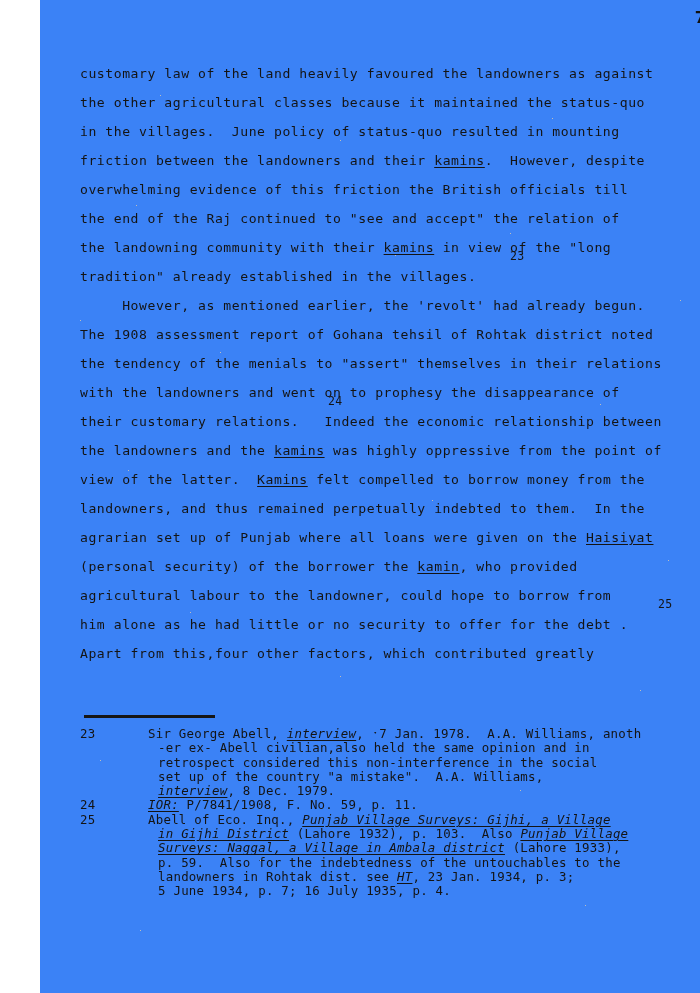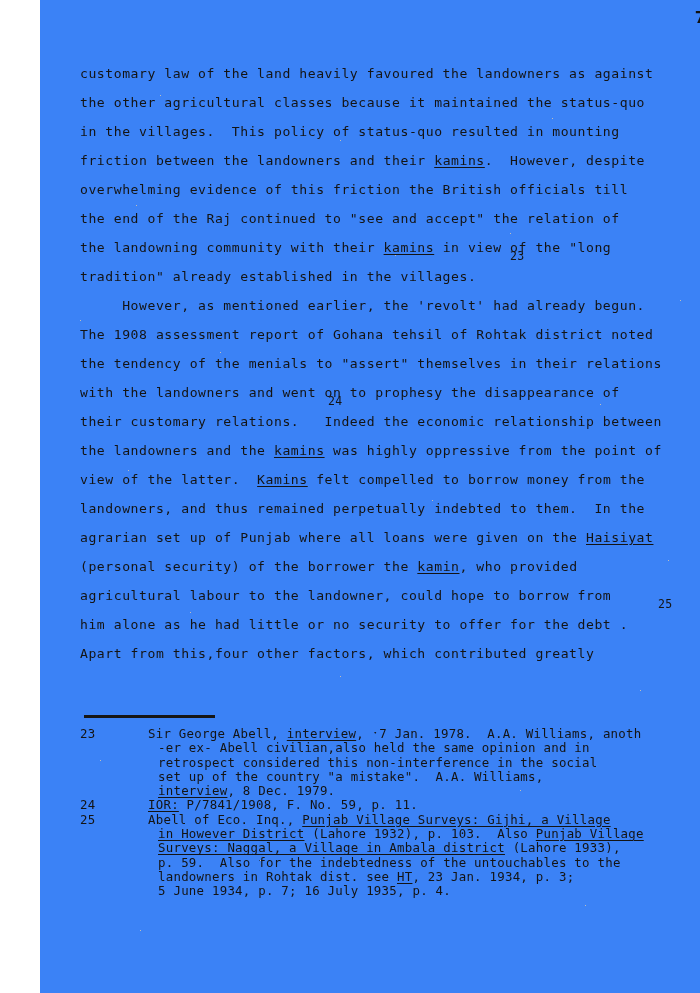--- a/index.html
+++ b/index.html
@@ -103,41 +103,42 @@
     display: block;
     padding-left: 68px;
     white-space: pre;
   }
   .fn-text.cont {
     padding-left: 78px;
   }
   .fn-text .u {
     text-decoration: underline;
     text-underline-offset: 1.5px;
+    font-style: italic;
   }
 
   
   .speck {
     position: absolute;
     width: 1px;
     height: 1px;
     background: #bdbdbd;
   }
 </style>
 </head>
 <body>
 
 <div class="page">
 
   <div class="page-number">78</div>
 
   <div class="body-block" id="body-block">
       <div class="body-line"><span>customary law of the land heavily favoured the landowners as against</span></div>
       <div class="body-line"><span>the other agricultural classes because it maintained the status-quo</span></div>
-      <div class="body-line"><span>in the villages.  This policy of status-quo resulted in mounting</span></div>
+      <div class="body-line"><span>in the villages.  June policy of status-quo resulted in mounting</span></div>
       <div class="body-line"><span>friction between the landowners and their </span><span class="u">kamins</span><span>.  However, despite</span></div>
       <div class="body-line"><span>overwhelming evidence of this friction the British officials till</span></div>
       <div class="body-line"><span>the end of the Raj continued to "see and accept" the relation of</span></div>
       <div class="body-line"><span>the landowning community with their </span><span class="u">kamins</span><span> in view of the "long</span></div>
       <div class="body-line"><span>tradition" already established in the villages.</span><span class="sup" style="left: 430px;">23</span></div>
       <div class="body-line"><span>     However, as mentioned earlier, the 'revolt' had already begun.</span></div>
       <div class="body-line"><span>The 1908 assessment report of Gohana tehsil of Rohtak district noted</span></div>
       <div class="body-line"><span>the tendency of the menials to "assert" themselves in their relations</span></div>
       <div class="body-line"><span>with the landowners and went on to prophesy the disappearance of</span></div>
       <div class="body-line"><span>their customary relations.   Indeed the economic relationship between</span><span class="sup" style="left: 248px;">24</span></div>
@@ -154,21 +155,21 @@
   <div class="fn-rule"></div>
 
   <div class="footnotes" id="footnotes">
       <div class="fn-row"><span class="fn-num">23</span><span class="fn-text"><span>Sir George Abell, </span><span class="u">interview</span><span>, ˑ7 Jan. 1978.  A.A. Williams, anoth</span></span></div>
       <div class="fn-row"><span class="fn-text cont"><span>-er ex- Abell civilian,also held the same opinion and in</span></span></div>
       <div class="fn-row"><span class="fn-text cont"><span>retrospect considered this non-interference in the social</span></span></div>
       <div class="fn-row"><span class="fn-text cont"><span>set up of the country "a mistake".  A.A. Williams,</span></span></div>
       <div class="fn-row"><span class="fn-text cont"><span class="u">interview</span><span>, 8 Dec. 1979.</span></span></div>
       <div class="fn-row"><span class="fn-num">24</span><span class="fn-text"><span class="u">IOR:</span><span> P/7841/1908, F. No. 59, p. 11.</span></span></div>
       <div class="fn-row"><span class="fn-num">25</span><span class="fn-text"><span>Abell of Eco. Inq., </span><span class="u">Punjab Village Surveys: Gijhi, a Village</span></span></div>
-      <div class="fn-row"><span class="fn-text cont"><span class="u">in However District</span><span> (Lahore 1932), p. 103.  Also </span><span class="u">Punjab Village</span></span></div>
+      <div class="fn-row"><span class="fn-text cont"><span class="u">in Gijhi District</span><span> (Lahore 1932), p. 103.  Also </span><span class="u">Punjab Village</span></span></div>
       <div class="fn-row"><span class="fn-text cont"><span class="u">Surveys: Naggal, a Village in Ambala district</span><span> (Lahore 1933),</span></span></div>
       <div class="fn-row"><span class="fn-text cont"><span>p. 59.  Also for the indebtedness of the untouchables to the</span></span></div>
       <div class="fn-row"><span class="fn-text cont"><span>landowners in Rohtak dist. see </span><span class="u">HT</span><span>, 23 Jan. 1934, p. 3;</span></span></div>
       <div class="fn-row"><span class="fn-text cont"><span>5 June 1934, p. 7; 16 July 1935, p. 4.</span></span></div>
     </div>
 
 <div class="speck" style="left: 120px; top: 95px;"></div>
     <div class="speck" style="left: 300px; top: 140px;"></div>
     <div class="speck" style="left: 512px; top: 118px;"></div>
     <div class="speck" style="left: 96px; top: 205px;"></div>

